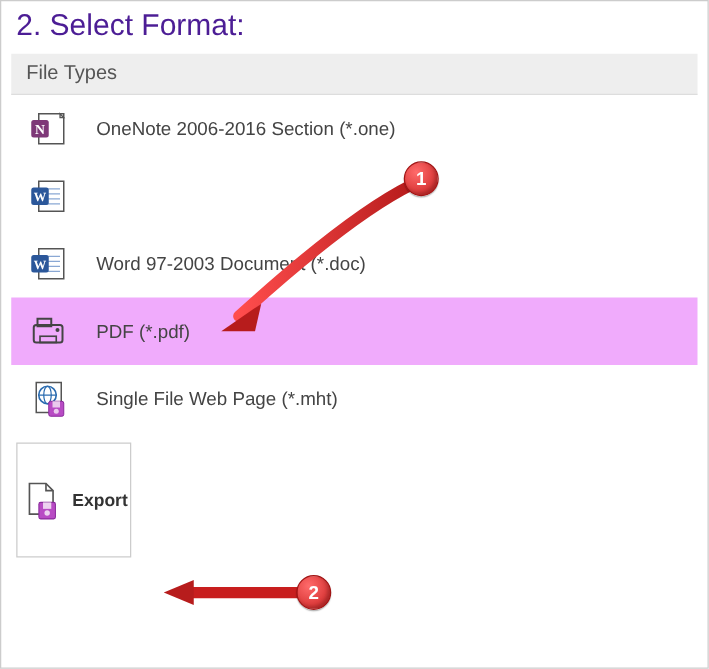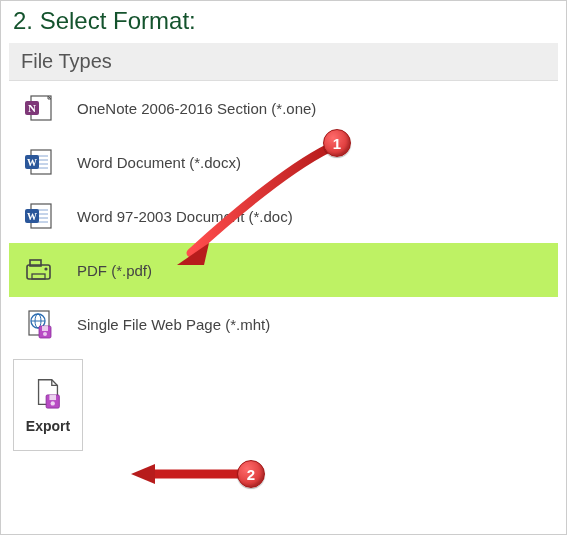--- a/index.html
+++ b/index.html
@@ -8,63 +8,63 @@
       font-size: 15px;
       color: #333;
       background: #fff;
       width: 567px;
       height: 535px;
       border: 1px solid #ccc;
       padding: 2px 8px 8px 8px;
       position: relative;
     }
     .section-title {
-      color: #14532d;
+      color: #4c1d95;
       font-size: 24px;
       font-weight: 400;
       margin: 4px 4px 8px 4px;
     }
     .file-types-header {
       background: #eeeeee;
       color: #555;
-      font-size: 20px;
+      font-size: 16px;
       padding: 7px 12px;
       border-bottom: 1px solid #ddd;
     }
     .file-types-list { }
     .file-type-item {
       display: flex;
       align-items: center;
       padding: 11px 14px;
       gap: 22px;
       cursor: pointer;
     }
     .file-type-item.selected {
-      background: #bef264;
+      background: #f0abfc;
     }
     .file-type-icon {
       width: 32px;
       height: 32px;
       display: flex;
       align-items: center;
       justify-content: center;
       flex-shrink: 0;
     }
     .file-type-label {
       color: #444;
       font-size: 15px;
     }
     .export-button {
       margin: 8px 4px 4px 4px;
-      width: 70px;
+      width: 92px;
       height: 92px;
       border: 1px solid #ccc;
       background: #fff;
       display: flex;
-      flex-direction: column;
+      flex-direction: row;
       align-items: center;
       justify-content: center;
       gap: 8px;
       cursor: pointer;
     }
     .export-button .icon {
       width: 34px;
       height: 34px;
       display: flex;
       align-items: center;
@@ -121,21 +121,20 @@
       <svg width="30" height="30" viewBox="0 0 30 30">
         <rect x="7" y="3" width="20" height="24" fill="#fff" stroke="#555" stroke-width="1.2"></rect>
         <line x1="11" y1="9" x2="24" y2="9" stroke="#8aa8d4" stroke-width="1"></line>
         <line x1="11" y1="13" x2="24" y2="13" stroke="#8aa8d4" stroke-width="1"></line>
         <line x1="11" y1="17" x2="24" y2="17" stroke="#8aa8d4" stroke-width="1"></line>
         <line x1="11" y1="21" x2="24" y2="21" stroke="#8aa8d4" stroke-width="1"></line>
         <rect x="1" y="8" width="14" height="14" rx="2" fill="#2b579a"></rect>
         <text x="8" y="19" text-anchor="middle" font-size="10" font-weight="700" fill="#fff" font-family="Segoe UI">W</text>
       </svg>
     </span>
-    <span class="file-type-label">Word Document (*.docx)</span>
   </div>
 
   <div class="file-type-item">
     <span class="file-type-icon">
       <svg width="30" height="30" viewBox="0 0 30 30">
         <rect x="7" y="3" width="20" height="24" fill="#fff" stroke="#555" stroke-width="1.2"></rect>
         <line x1="11" y1="9" x2="24" y2="9" stroke="#8aa8d4" stroke-width="1"></line>
         <line x1="11" y1="13" x2="24" y2="13" stroke="#8aa8d4" stroke-width="1"></line>
         <line x1="11" y1="17" x2="24" y2="17" stroke="#8aa8d4" stroke-width="1"></line>
         <line x1="11" y1="21" x2="24" y2="21" stroke="#8aa8d4" stroke-width="1"></line>

